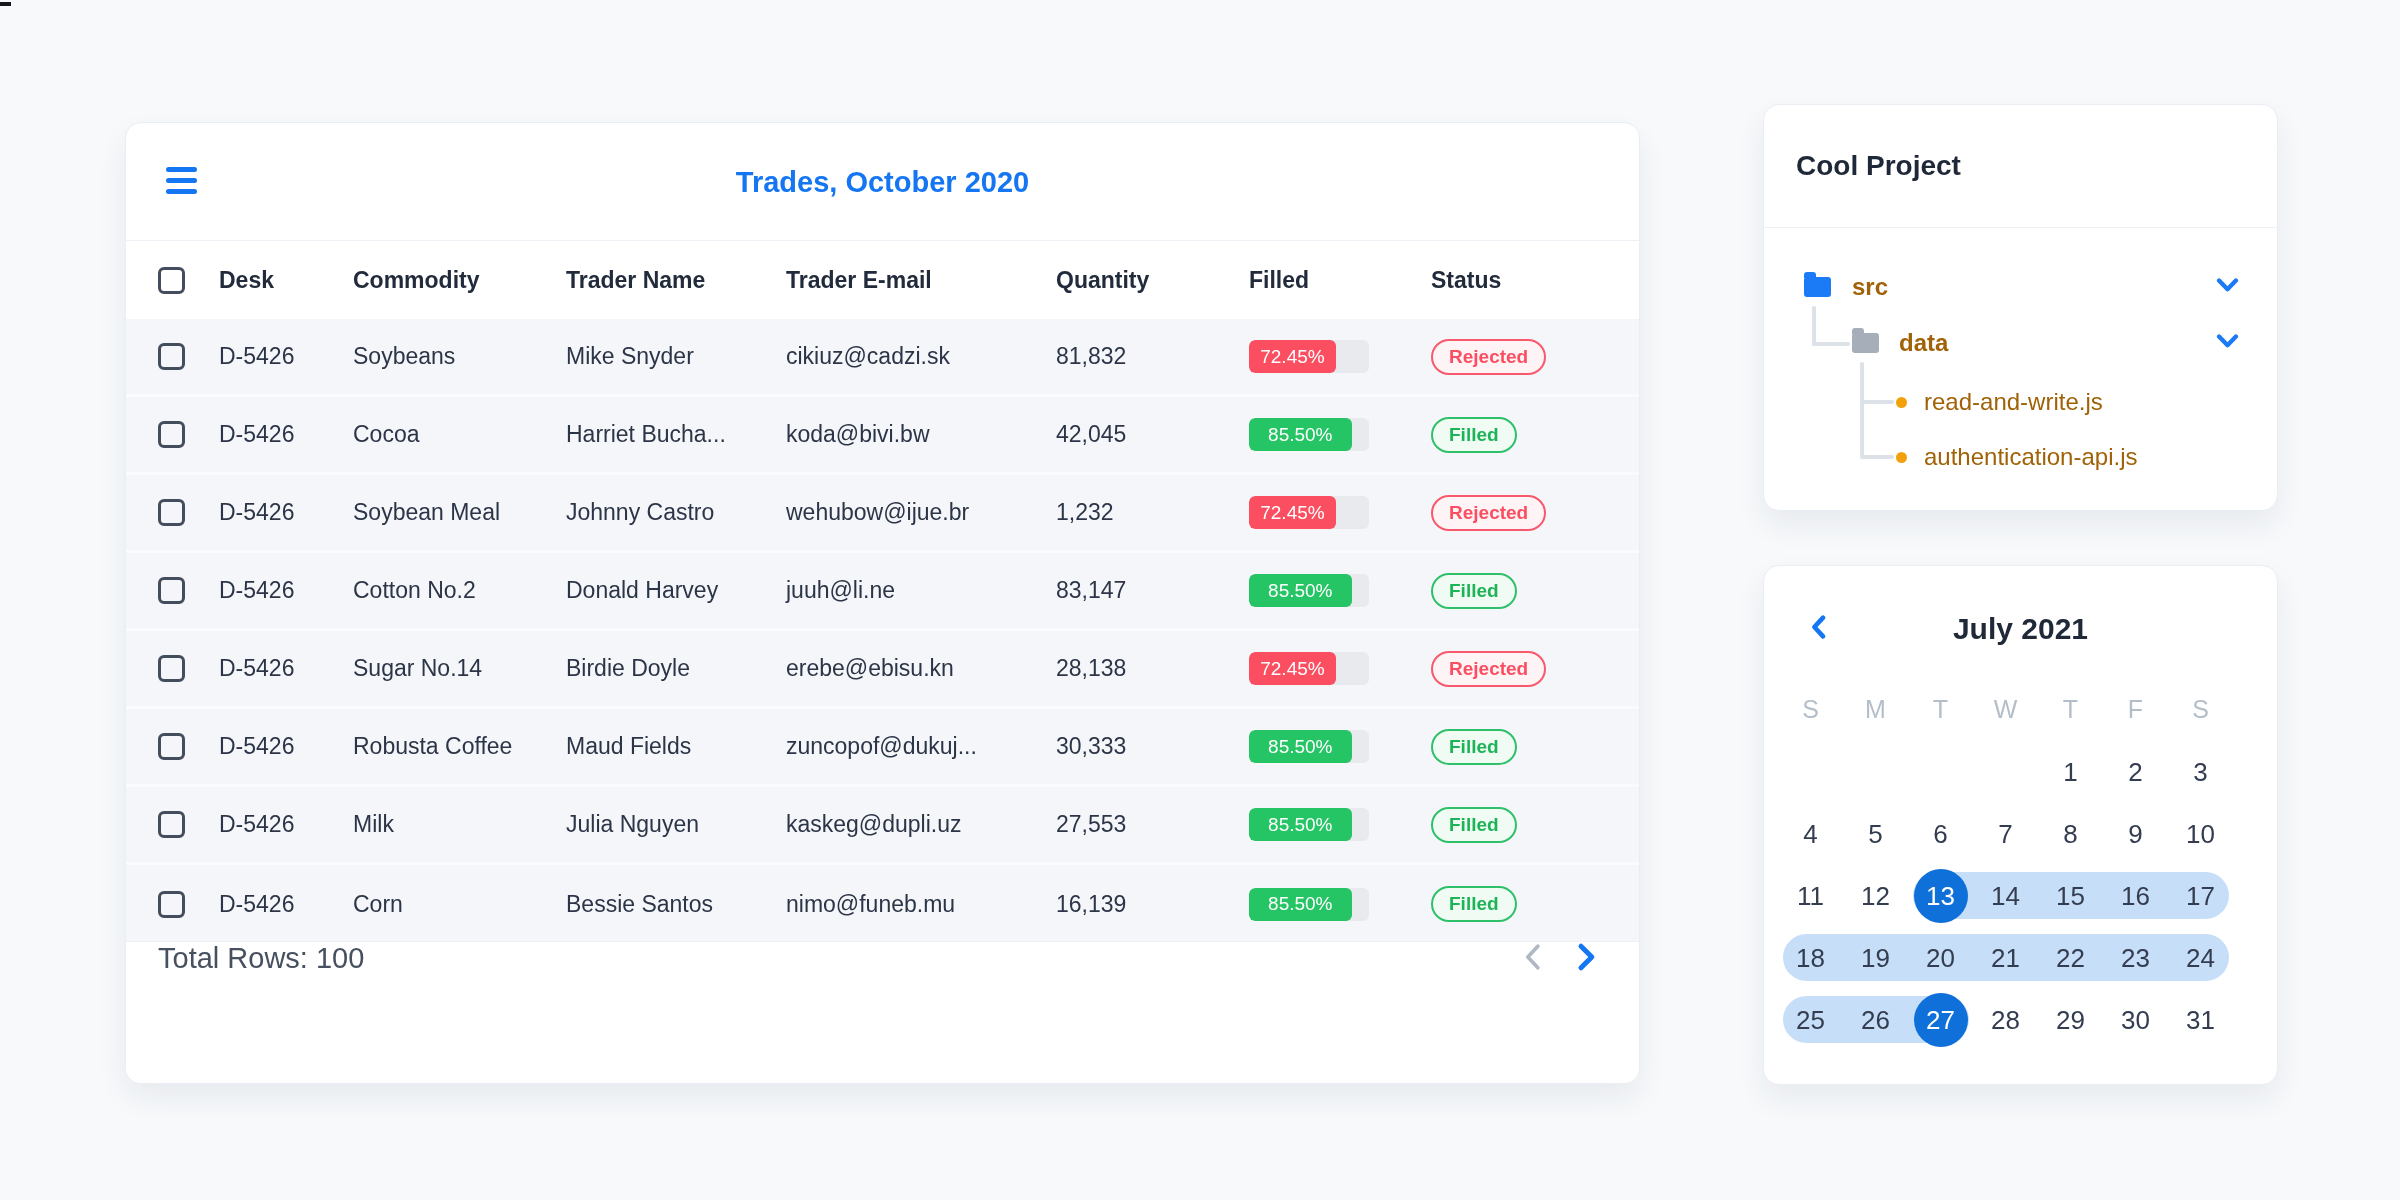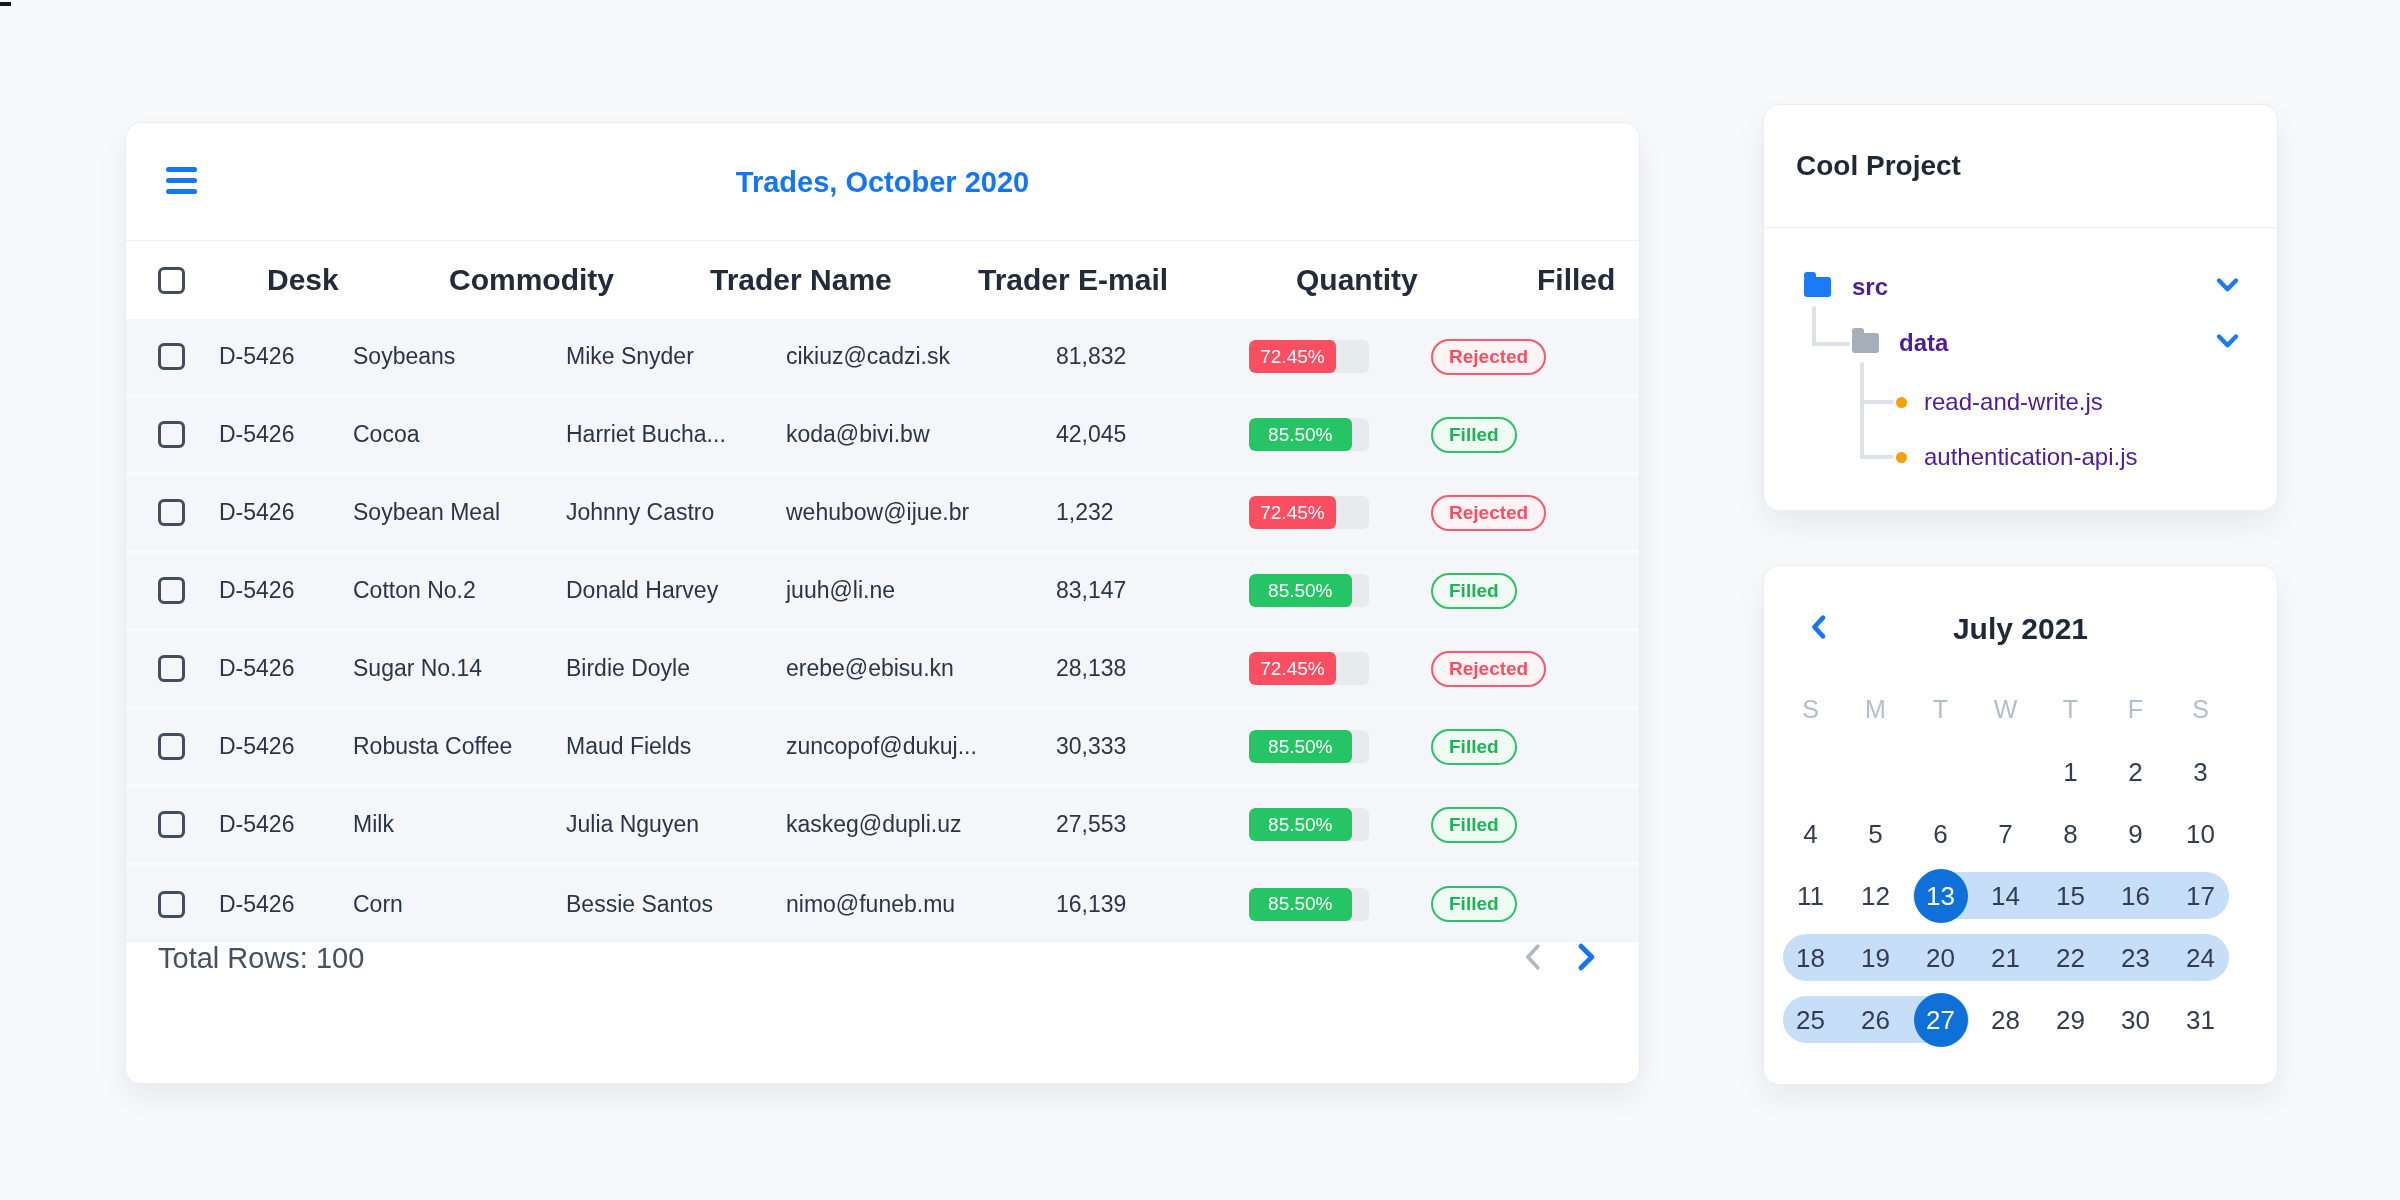--- a/index.html
+++ b/index.html
@@ -14,21 +14,21 @@
   
   .trades-card { left:125px; top:122px; width:1515px; height:962px; }
   .trades-header { position:relative; height:118px; border-bottom:1px solid #edf0f4; }
   .trades-title { position:absolute; left:0; right:0; top:50%; transform:translateY(-50%);
                   text-align:center; font-size:29px; font-weight:700; color:var(--accent,#1476f2); }
   .hamburger { position:absolute; left:40px; top:44px; width:31px; height:27px; cursor:pointer;
                display:flex; flex-direction:column; justify-content:space-between; }
   .hamburger span { display:block; height:5px; border-radius:3px; background:var(--accent,#1476f2); }
 
   .tgrid { display:grid; grid-template-columns:93px 134px 213px 220px 270px 193px 182px 1fr; align-items:center; }
-  .thead { height:78px; font-weight:700; font-size:30px; color:#222b3c; background:#ffffff;gap:48px; }
+  .thead { height:78px; font-weight:700; font-size:23px; color:#222b3c; background:#ffffff; }
   .cell-check { padding-left:32px; }
   .checkbox { width:27px; height:27px; border:3px solid #434d5e; border-radius:6px; background:transparent; cursor:pointer; }
 
   .trow { height:78px; background:var(--row-bg,#f4f6f9); font-size:23px; color:#2c3547; border-bottom:3px solid #fafbfd; }
   .trow:last-child { border-bottom:none; }
 
   .pbar { width:120px; height:33px; background:var(--track,#e8eaee); border-radius:6px; overflow:hidden; }
   .pfill { height:100%; border-radius:6px; display:flex; align-items:center; justify-content:center;
            color:#ffffff; font-weight:400; font-size:19px; }
   .pfill.rejected { background:var(--danger,#fb4e61); }
@@ -42,21 +42,21 @@
            display:flex; align-items:flex-start; padding:0 42px 16px 32px; font-size:29px; color:#46505f; background:#fff; }
   .pager { margin-left:auto; display:flex; align-items:center; gap:32px; }
   .chev { cursor:pointer; display:flex; align-items:center; }
 
   
   .project-card { left:1763px; top:104px; width:515px; height:407px; }
   .project-header { height:123px; border-bottom:1px solid #edf0f4; display:flex; align-items:center; padding-left:32px; }
   .project-title { font-size:28px; font-weight:600; color:#1f2838; }
   .tree { position:relative; height:284px; }
   .tree-row { position:absolute; left:0; right:0; height:56px; display:flex; align-items:center; cursor:pointer; }
-  .tree-label { font-size:24px; color:#4c1d95; }
+  .tree-label { font-size:24px; color:#a16207; }
   .tree-label.bold { font-weight:700; }
   .folder { position:relative; width:27px; height:20px; border-radius:3px; }
   .folder::before { content:""; position:absolute; left:0; top:-5px; width:12px; height:6px; border-radius:3px 3px 0 0; background:inherit; }
   .folder.blue { background:var(--folder-blue,#1b7af5); }
   .folder.gray { background:var(--folder-gray,#a6aeba); }
   .filedot { width:11px; height:11px; border-radius:50%; background:var(--file-dot,#f3a00d); }
   .tree-chev { position:absolute; right:38px; }
   .conn { position:absolute; background:var(--connector,#dde2e9); border-radius:2px; }
 
   

